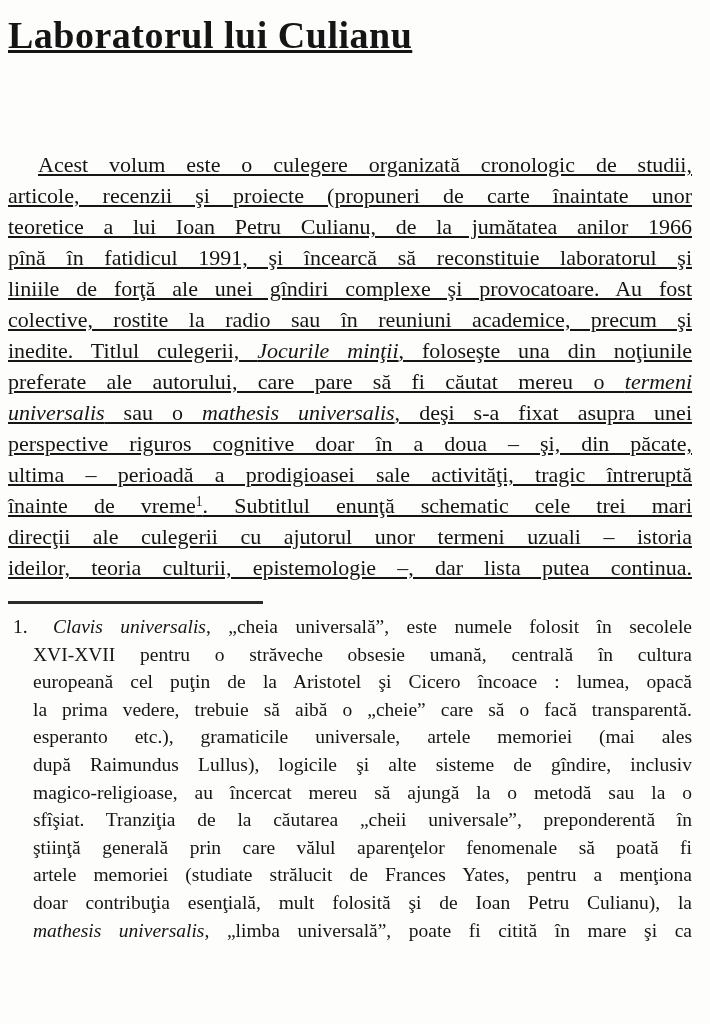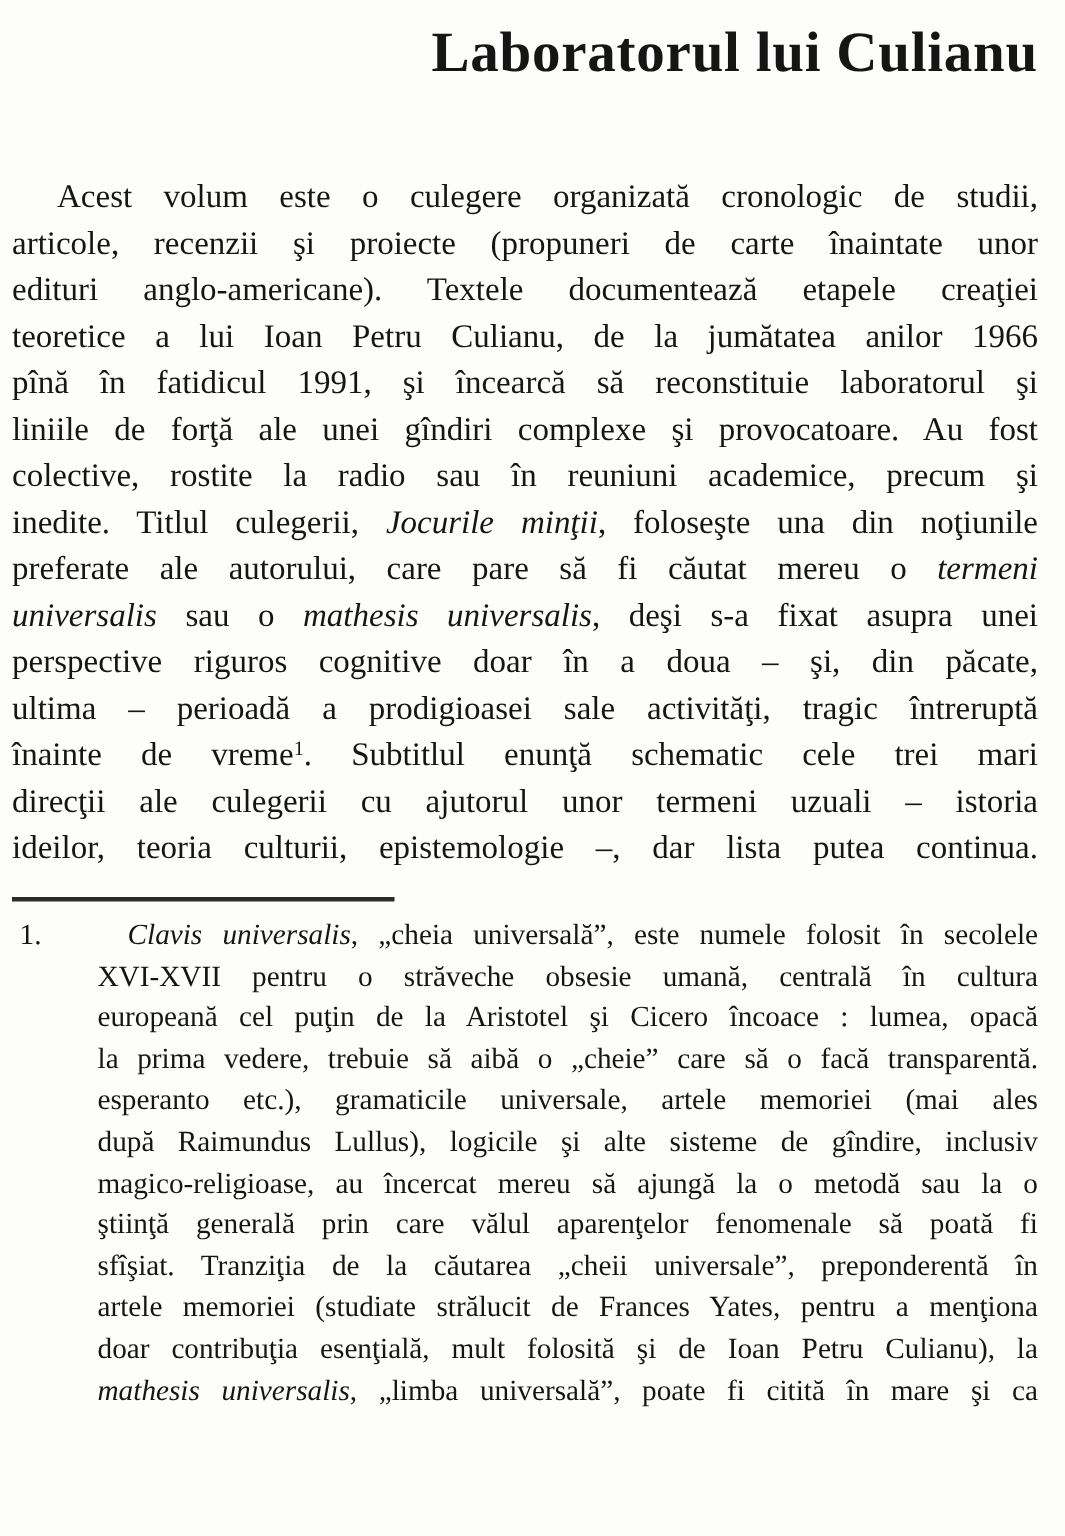--- a/index.html
+++ b/index.html
@@ -12,29 +12,31 @@
     color: #151515;
   }
   .page {
     box-sizing: border-box;
     width: 710px;
     height: 1024px;
     padding: 0 18px 0 8px;
   }
   .page-title {
     margin: 12px 0 0 0;
-    text-align: right;
+    text-align: left;
     font-size: 38px;
     line-height: 46px;
     font-weight: bold;
     letter-spacing: 0.5px;
+    text-decoration: underline;
   }
   .body-text {
-    margin-top: 57px;
+    margin-top: 91px;
     font-size: 22px;
+    text-decoration: underline;
   }
   .body-text .line {
     line-height: 31px;
     height: 31px;
     overflow: visible;
     text-align: justify;
     text-align-last: justify;
     word-spacing: 1px;
   }
   .body-text .line.first {
@@ -58,21 +60,20 @@
     top: 0;
     line-height: 27.6px;
   }
   .footnote .line {
     line-height: 27.6px;
     height: 27.6px;
     overflow: visible;
     text-align: justify;
     text-align-last: justify;
     word-spacing: 1px;
-    margin-left: 32px;
   }
   .footnote .line.first {
     text-indent: 20px;
   }
   .seg-i { font-style: italic; }
   .seg-sup {
     font-size: 0.62em;
     position: relative;
     top: -0.48em;
     line-height: 0;
@@ -80,21 +81,20 @@
 </style>
 </head>
 <body>
 
 <div class="page">
   <h1 class="page-title">Laboratorul lui Culianu</h1>
 
   <div class="body-text">
       <div class="line first"><span>Acest volum este o culegere organizată cronologic de studii,</span></div>
       <div class="line"><span>articole, recenzii şi proiecte (propuneri de carte înaintate unor</span></div>
-      <div class="line"><span>edituri anglo-americane). Textele documentează etapele creaţiei</span></div>
       <div class="line"><span>teoretice a lui Ioan Petru Culianu, de la jumătatea anilor 1966</span></div>
       <div class="line"><span>pînă în fatidicul 1991, şi încearcă să reconstituie laboratorul şi</span></div>
       <div class="line"><span>liniile de forţă ale unei gîndiri complexe şi provocatoare. Au fost</span></div>
       <div class="line"><span>colective, rostite la radio sau în reuniuni academice, precum şi</span></div>
       <div class="line"><span>inedite. Titlul culegerii, </span><span class="seg-i">Jocurile minţii</span><span>, foloseşte una din noţiunile</span></div>
       <div class="line"><span>preferate ale autorului, care pare să fi căutat mereu o </span><span class="seg-i">termeni</span></div>
       <div class="line"><span class="seg-i">universalis</span><span> sau o </span><span class="seg-i">mathesis universalis</span><span>, deşi s-a fixat asupra unei</span></div>
       <div class="line"><span>perspective riguros cognitive doar în a doua – şi, din păcate,</span></div>
       <div class="line"><span>ultima – perioadă a prodigioasei sale activităţi, tragic întreruptă</span></div>
       <div class="line"><span>înainte de vreme</span><span class="seg-sup">1</span><span>. Subtitlul enunţă schematic cele trei mari</span></div>
@@ -107,20 +107,20 @@
   <div class="footnote">
     <span class="fn-marker">1.</span>
     <div>
         <div class="line first"><span class="seg-i">Clavis universalis</span><span>, „cheia universală”, este numele folosit în secolele</span></div>
         <div class="line"><span>XVI-XVII pentru o străveche obsesie umană, centrală în cultura</span></div>
         <div class="line"><span>europeană cel puţin de la Aristotel şi Cicero încoace : lumea, opacă</span></div>
         <div class="line"><span>la prima vedere, trebuie să aibă o „cheie” care să o facă transparentă.</span></div>
         <div class="line"><span>esperanto etc.), gramaticile universale, artele memoriei (mai ales</span></div>
         <div class="line"><span>după Raimundus Lullus), logicile şi alte sisteme de gîndire, inclusiv</span></div>
         <div class="line"><span>magico-religioase, au încercat mereu să ajungă la o metodă sau la o</span></div>
+        <div class="line"><span>sfîşiat. Tranziţia de la căutarea „cheii universale”, preponderentă în</span></div>
         <div class="line"><span>ştiinţă generală prin care vălul aparenţelor fenomenale să poată fi</span></div>
-        <div class="line"><span>sfîşiat. Tranziţia de la căutarea „cheii universale”, preponderentă în</span></div>
         <div class="line"><span>artele memoriei (studiate strălucit de Frances Yates, pentru a menţiona</span></div>
         <div class="line"><span>doar contribuţia esenţială, mult folosită şi de Ioan Petru Culianu), la</span></div>
         <div class="line"><span class="seg-i">mathesis universalis</span><span>, „limba universală”, poate fi citită în mare şi ca</span></div>
       </div>
   </div>
 </div>
 
 </body></html>

